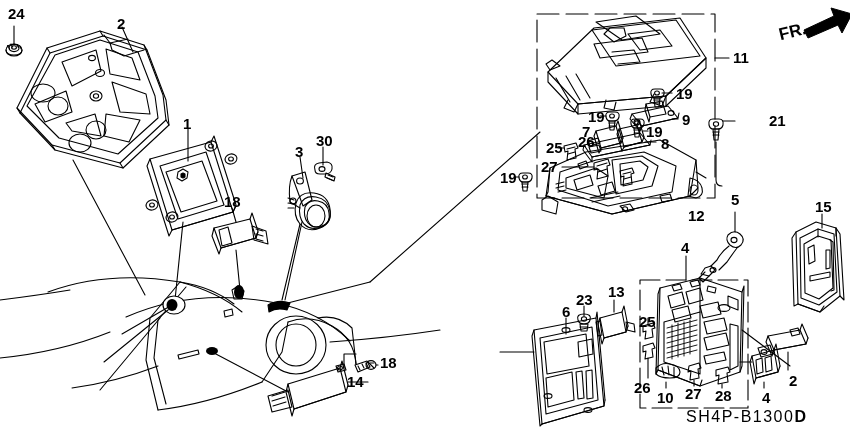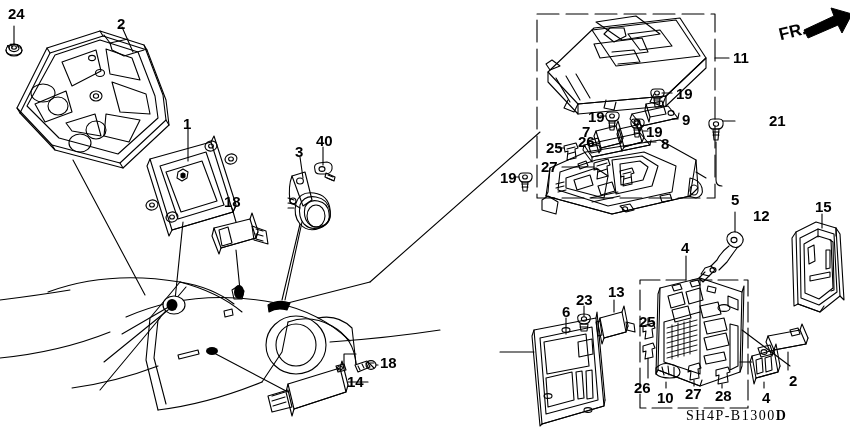--- a/index.html
+++ b/index.html
@@ -1,22 +1,22 @@
 <!DOCTYPE html>
 <html><head>
 <meta charset="utf-8">
 <style>
   html,body{margin:0;padding:0;background:#ffffff;}
   body{width:850px;height:428px;overflow:hidden;font-family:"Liberation Sans",sans-serif;}
   #stage{position:relative;width:850px;height:340px;background:#fff;}
   #stage svg{position:absolute;left:0;top:0;}
   .lbl{position:absolute;font-family:"Liberation Sans",sans-serif;font-weight:bold;color:#000;
        font-size:15px;line-height:15px;white-space:nowrap;}
-  .partno{position:absolute;font-family:Liberation Serif, serif;
-          font-size:14px;letter-spacing:1.5px;color:#000;white-space:nowrap;}
+  .partno{position:absolute;font-family:Liberation Sans, sans-serif;
+          font-size:16px;letter-spacing:1.5px;color:#000;white-space:nowrap;}
   .partno b{font-weight:bold;}
   .frtxt{position:absolute;font-family:"Liberation Sans",sans-serif;font-weight:bold;
          font-size:17px;color:#000;transform:rotate(-14deg);}
 </style>
 </head>
 <body>
 
 <div id="stage">
 
 <svg width="850" height="428" viewBox="0 0 850 428">
@@ -491,36 +491,36 @@
       <line x1="752" y1="362" x2="740" y2="362"></line>
     </g>
 
   </g>
 </svg>
 
 <div class="lbl" style="left:8px;top:6px;">24</div>
 <div class="lbl" style="left:117px;top:16px;">2</div>
 <div class="lbl" style="left:183px;top:116px;">1</div>
 <div class="lbl" style="left:295px;top:144px;">3</div>
-<div class="lbl" style="left:316px;top:133px;">40</div>
+<div class="lbl" style="left:316px;top:133px;">30</div>
 <div class="lbl" style="left:224px;top:194px;">18</div>
 <div class="lbl" style="left:733px;top:50px;">11</div>
 <div class="lbl" style="left:676px;top:86px;">19</div>
 <div class="lbl" style="left:588px;top:109px;">19</div>
 <div class="lbl" style="left:646px;top:124px;">19</div>
 <div class="lbl" style="left:500px;top:170px;">19</div>
 <div class="lbl" style="left:682px;top:112px;">9</div>
 <div class="lbl" style="left:769px;top:113px;">21</div>
 <div class="lbl" style="left:582px;top:124px;">7</div>
 <div class="lbl" style="left:578px;top:134px;">26</div>
 <div class="lbl" style="left:661px;top:136px;">8</div>
 <div class="lbl" style="left:546px;top:140px;">25</div>
 <div class="lbl" style="left:541px;top:159px;">27</div>
 <div class="lbl" style="left:731px;top:192px;">5</div>
-<div class="lbl" style="left:753px;top:208px;">12</div>
+<div class="lbl" style="left:688px;top:208px;">12</div>
 <div class="lbl" style="left:815px;top:199px;">15</div>
 <div class="lbl" style="left:681px;top:240px;">4</div>
 <div class="lbl" style="left:608px;top:284px;">13</div>
 <div class="lbl" style="left:576px;top:292px;">23</div>
 <div class="lbl" style="left:562px;top:304px;">6</div>
 <div class="lbl" style="left:639px;top:314px;">25</div>
 <div class="lbl" style="left:380px;top:355px;">18</div>
 <div class="lbl" style="left:347px;top:374px;">14</div>
 <div class="lbl" style="left:634px;top:380px;">26</div>
 <div class="lbl" style="left:657px;top:390px;">10</div>

